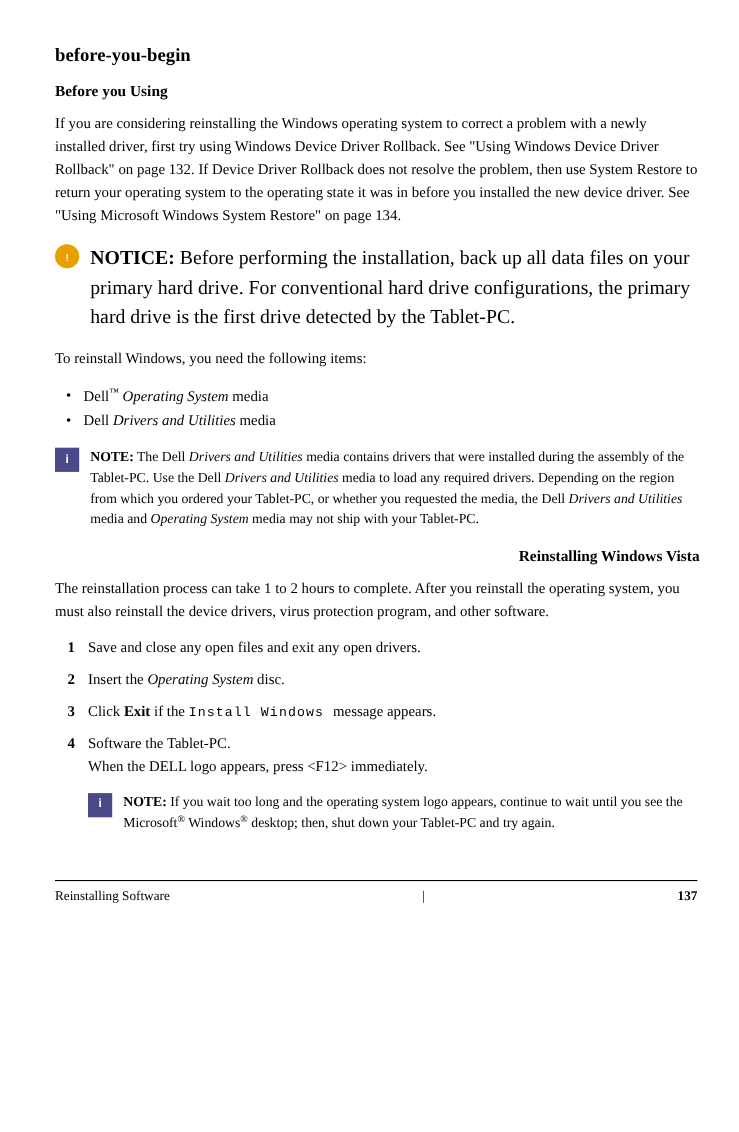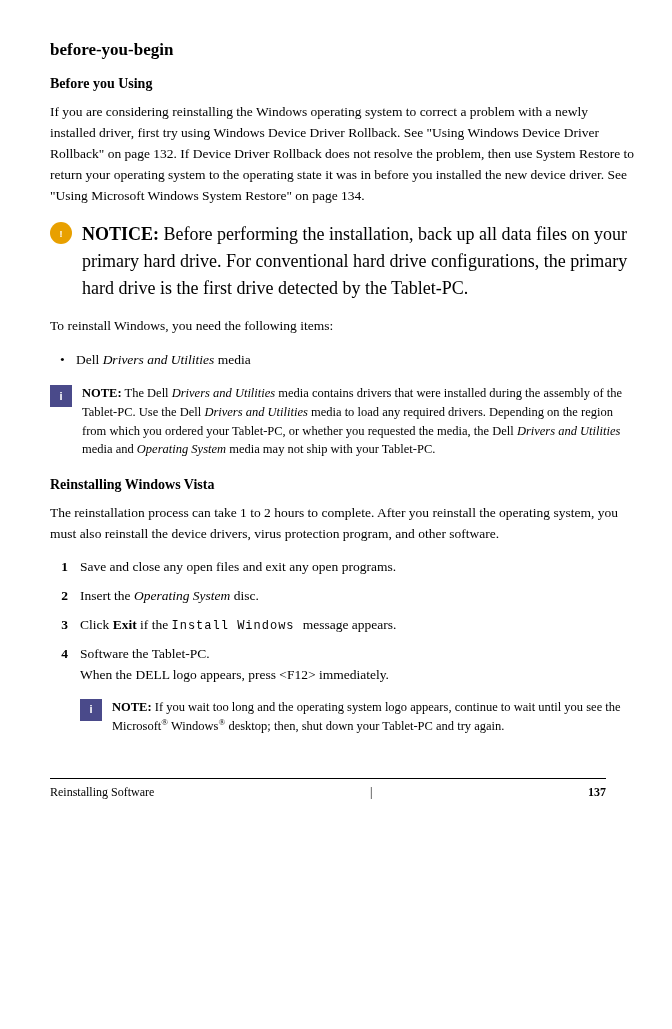--- a/index.html
+++ b/index.html
@@ -163,21 +163,21 @@
 
     .sub-indent {
       margin-left: 30px;
       margin-top: 6px;
     }
 
     .page-footer {
       position: absolute;
       bottom: 20px;
       left: 50px;
-      right: 66px;
+      right: 38px;
       display: flex;
       align-items: center;
       justify-content: space-between;
       border-top: 1px solid #000;
       padding-top: 6px;
     }
 
     .footer-left {
       font-size: 12px;
     }
@@ -219,40 +219,41 @@
         <circle cx="7" cy="7" r="6" fill="#e8a000"></circle>
         <text x="7" y="11" text-anchor="middle" font-size="9" font-weight="bold" fill="white" font-family="Arial">!</text>
       </svg>
     </div>
     <p class="notice-text"><strong>NOTICE:</strong> Before performing the installation, back up all data files on your primary hard drive. For conventional hard drive configurations, the primary hard drive is the first drive detected by the Tablet-PC.</p>
   </div>
 
   <p class="body-text">To reinstall Windows, you need the following items:</p>
 
   <ul class="bullet-list">
+    <li>Dell<span class="tm">™</span> <span class="italic">Operating System</span> media</li>
     <li>Dell <span class="italic">Drivers and Utilities</span> media</li>
   </ul>
 
   <div class="note-box">
     <div class="note-icon">
       <div style="width:22px;height:22px;background:#4a4a8a;display:flex;align-items:center;justify-content:center;">
         <span style="color:white;font-size:11px;font-weight:bold;font-family:Arial;">i</span>
       </div>
     </div>
     <p class="note-text"><strong>NOTE:</strong> The Dell <span class="italic">Drivers and Utilities</span> media contains drivers that were installed during the assembly of the Tablet-PC. Use the Dell <span class="italic">Drivers and Utilities</span> media to load any required drivers. Depending on the region from which you ordered your Tablet-PC, or whether you requested the media, the Dell <span class="italic">Drivers and Utilities</span> media and <span class="italic">Operating System</span> media may not ship with your Tablet-PC.</p>
   </div>
 
-  <h2 class="section-heading" style="margin-top: 18px;">Reinstalling Windows Vista</h2>
+  <h2 class="section-heading" style="margin-top: 18px; text-align: right;">Reinstalling Windows Vista</h2>
 
   <p class="body-text">The reinstallation process can take 1 to 2 hours to complete. After you reinstall the operating system, you must also reinstall the device drivers, virus protection program, and other software.</p>
 
   <ol class="numbered-list">
     <li>
       <span class="num bold">1</span>
-      <span class="list-content">Save and close any open files and exit any open programs.</span>
+      <span class="list-content">Save and close any open files and exit any open drivers.</span>
     </li>
     <li>
       <span class="num bold">2</span>
       <span class="list-content">Insert the <span class="italic">Operating System</span> disc.</span>
     </li>
     <li>
       <span class="num bold">3</span>
       <span class="list-content">Click <span class="bold">Exit</span> if the <span class="monospace">Install  Windows </span> message appears.</span>
     </li>
     <li>

